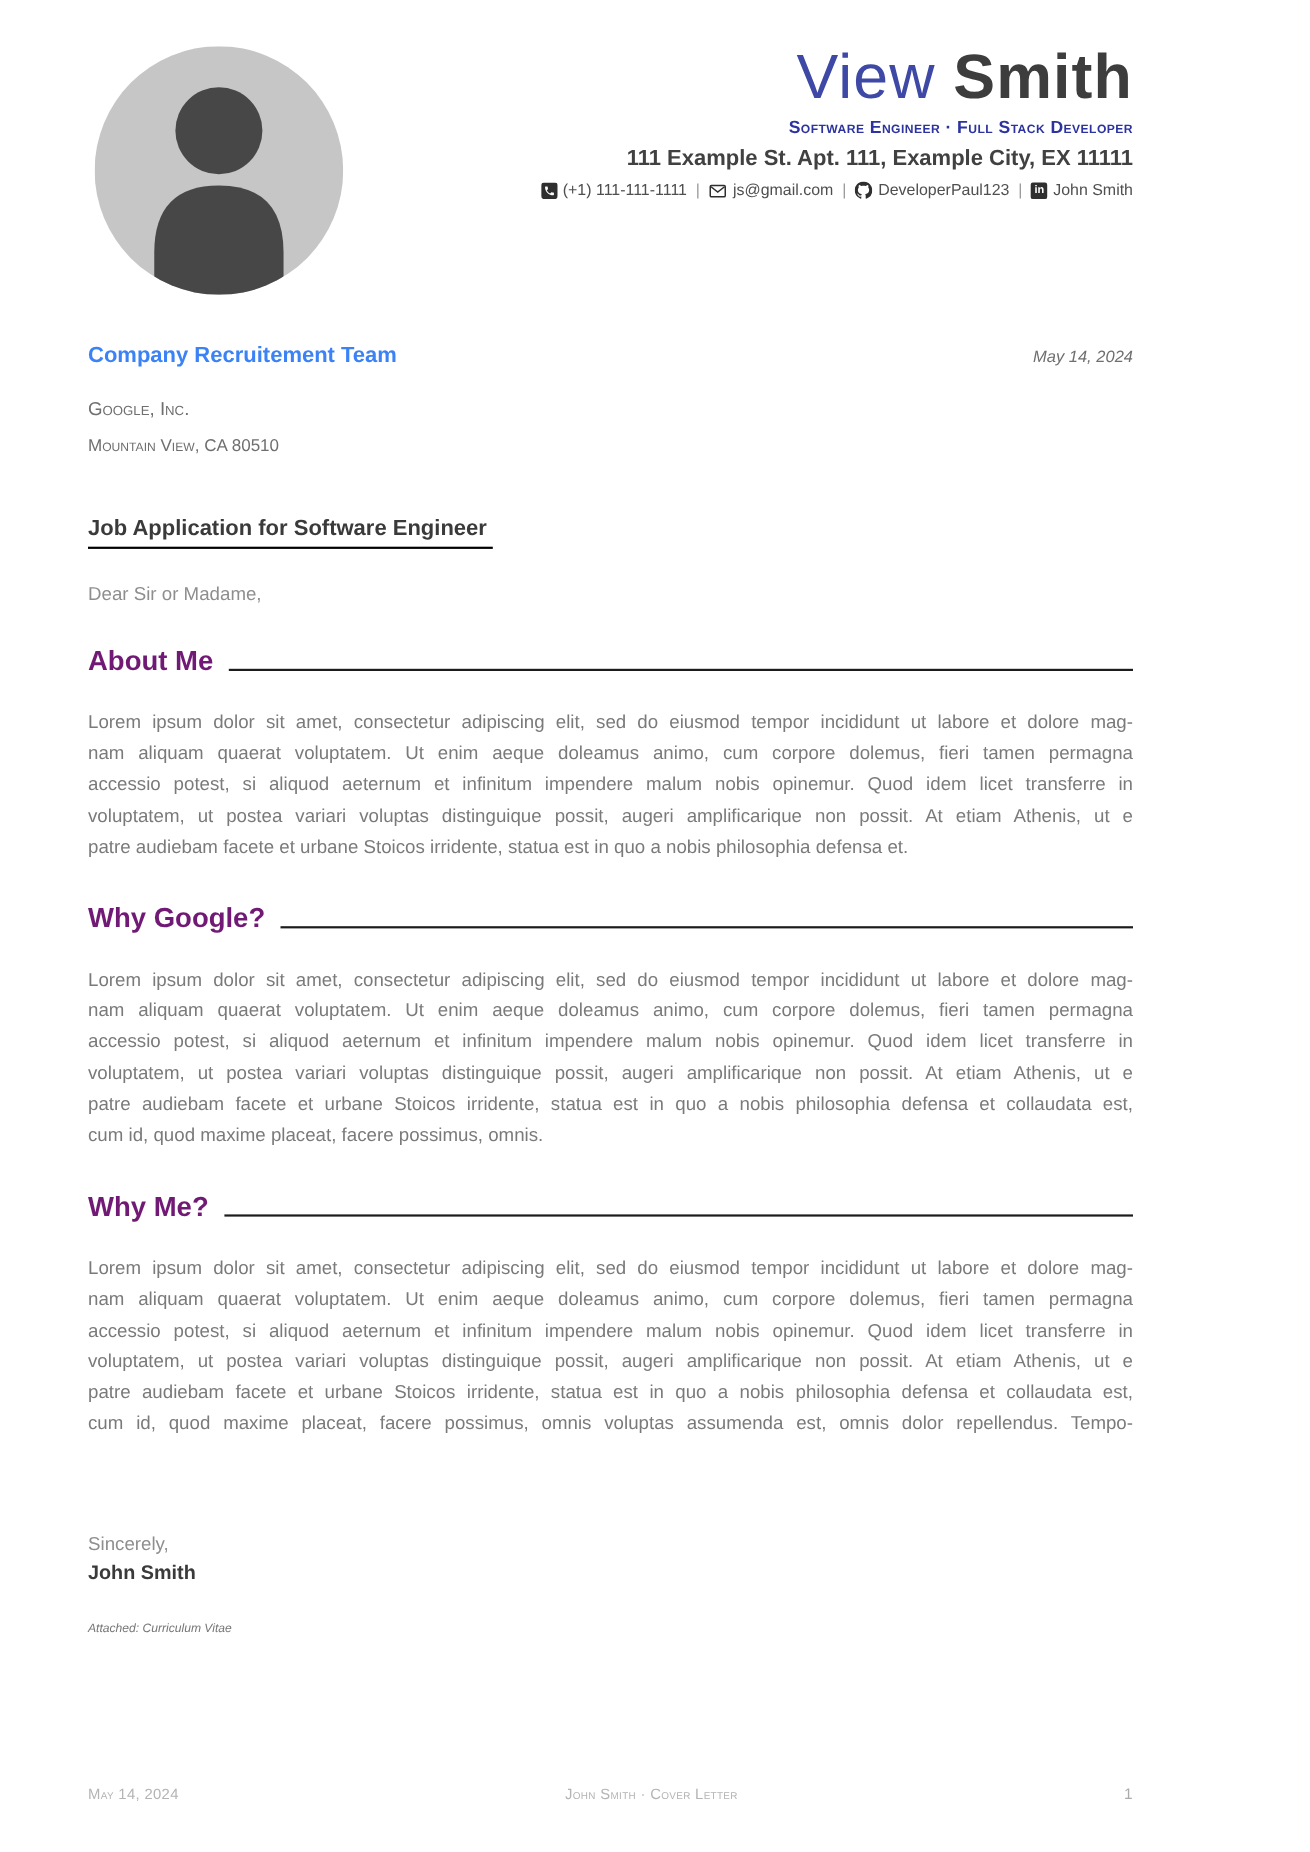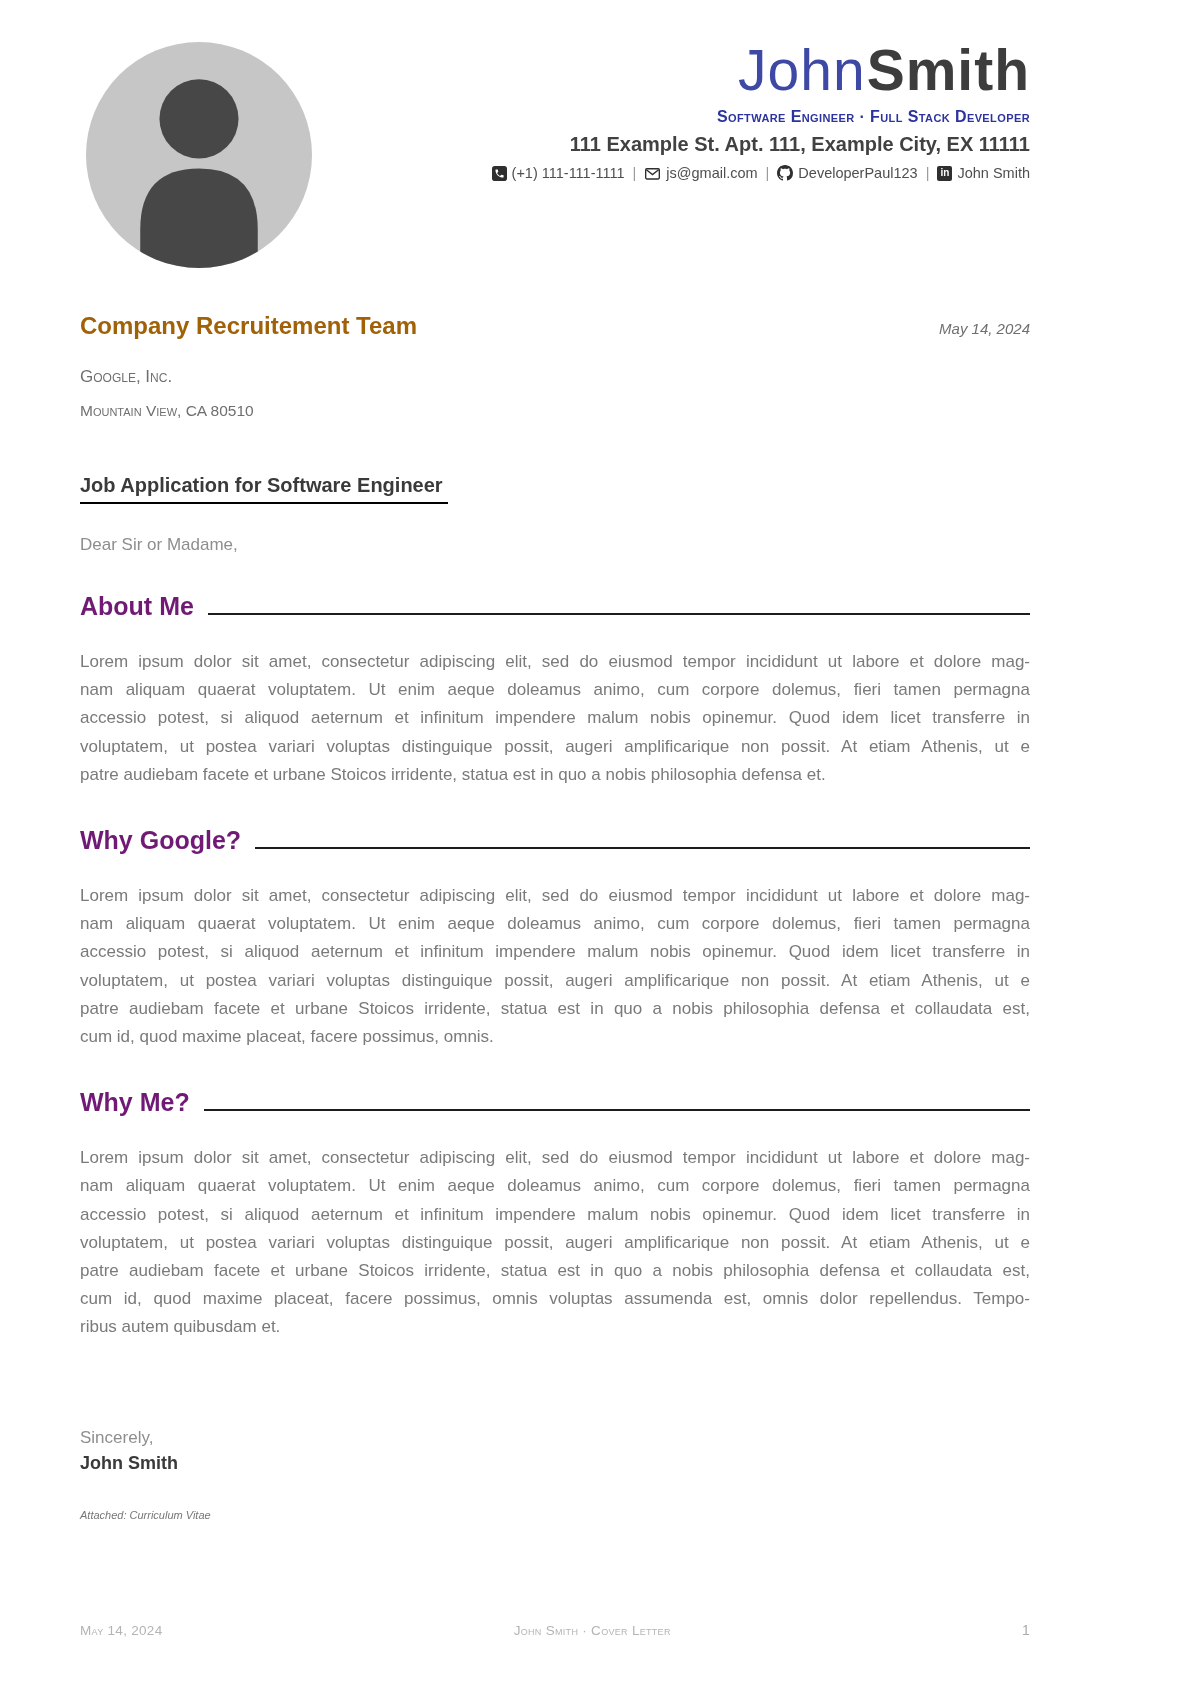--- a/index.html
+++ b/index.html
@@ -7,36 +7,36 @@
   .page {
     position:relative; width:1191px; height:1684px; background:#ffffff;
     font-family:"Liberation Sans","DejaVu Sans",sans-serif; overflow:hidden;
     margin:0 auto;
   }
   
   .avatar { position:absolute; left:86px; top:42px; width:226px; height:226px; }
   .header-right { position:absolute; left:80px; top:40px; width:950px; text-align:right; }
   .name-line { font-size:57px; line-height:60px; letter-spacing:1px; }
   .name-first { color:#3d49a5; font-weight:300; }
-  .name-last  { color:#3d3d3d; font-weight:700; margin-left:1px; }
+  .name-last  { color:#3d3d3d; font-weight:700; margin-left:16px; }
   .subtitle { margin-top:8px; font-variant:small-caps; letter-spacing:.4px;
               color:#2c339e; font-size:16px; font-weight:600; }
   .postal { margin-top:7px; color:#414141; font-size:20px; font-weight:700; }
   .contact-line { margin-top:9px; color:#4f4f4f; font-size:14.5px;
                   display:flex; justify-content:flex-end; gap:7px; }
   .contact-item { display:inline-flex; align-items:center; gap:5px; }
   .sep { color:#9a9a9a; font-weight:300; padding:0 1px; }
   .icon { display:inline-flex; align-items:center; justify-content:center; }
   .li-badge { width:15px; height:15px; border-radius:2px; background:#2f2f2f; color:#fff;
               font-size:10px; font-weight:700; display:inline-flex; align-items:center;
               justify-content:center; line-height:1; }
   
   .letter { position:absolute; left:80px; top:312px; width:950px; }
   .recipient-row { display:flex; justify-content:space-between; align-items:baseline; }
-  .recipient-name { font-size:24px; font-weight:700; color:#a16207; }
+  .recipient-name { font-size:20px; font-weight:700; color:#3b82f6; }
   .letter-date { font-size:15px; font-style:italic; color:#6f6f6f; }
   .company { margin-top:27px; font-size:17px; color:#6f6f6f; font-variant:small-caps; }
   .addr { margin-top:9px; font-size:15.5px; color:#6f6f6f; font-variant:small-caps; line-height:29px; }
   .subject-wrap { margin-top:49px; }
   .subject { display:inline-block; font-size:20px; font-weight:700; color:#3a3a3a;
              border-bottom:2px solid #000000; padding:0 5px 5px 0; }
   .salutation { margin-top:31px; font-size:17px; color:#8e8e8e; font-weight:300; }
   .section { margin-top:36px; }
   .sec-head { display:flex; align-items:flex-end; gap:14px; }
   .sec-title { font-size:25px; font-weight:700; color:#701a75; line-height:30px; }
@@ -68,21 +68,21 @@
       <circle cx="50" cy="50" r="50" fill="#c6c6c6"></circle>
       <g clip-path="url(#avc)" fill="#474747">
         <circle cx="50" cy="34" r="17.5"></circle>
         <path d="M24 101 V83 q0 -27 26 -27 q26 0 26 27 v18 Z"></path>
       </g>
     </svg>
   </div>
 
   <div class="header-right">
     <div class="name-line">
-      <span class="name-first">John</span><span class="name-last">Smith</span>
+      <span class="name-first">View</span><span class="name-last">Smith</span>
     </div>
     <div class="subtitle">Software Engineer  ·  Full Stack Developer</div>
     <div class="postal">111 Example St. Apt. 111, Example City, EX 11111</div>
     <div class="contact-line">
       <span class="contact-item">
         <span class="icon">
           <svg width="15" height="15" viewBox="0 0 24 24">
               <rect width="24" height="24" rx="4.5" fill="#2f2f2f"></rect>
               <path fill="#ffffff" transform="translate(3.4,3.4) scale(0.72)" d="M6.62 10.79c1.44 2.83 3.76 5.14 6.59 6.59l2.2-2.21c.27-.27.67-.36 1.02-.24 1.12.37 2.33.57 3.57.57.55 0 1 .45 1 1V20c0 .55-.45 1-1 1-9.39 0-17-7.61-17-17 0-.55.45-1 1-1h3.5c.55 0 1 .45 1 1 0 1.25.2 2.45.57 3.57.11.35.03.74-.25 1.02l-2.2 2.2z"></path>
             </svg>
@@ -165,21 +165,20 @@
         <span class="sec-title">Why Me?</span>
         <span class="sec-rule"></span>
       </div>
       <div class="para">
           <div class="line">Lorem ipsum dolor sit amet, consectetur adipiscing elit, sed do eiusmod tempor incididunt ut labore et dolore mag-</div>
           <div class="line">nam aliquam quaerat voluptatem. Ut enim aeque doleamus animo, cum corpore dolemus, fieri tamen permagna</div>
           <div class="line">accessio potest, si aliquod aeternum et infinitum impendere malum nobis opinemur. Quod idem licet transferre in</div>
           <div class="line">voluptatem, ut postea variari voluptas distinguique possit, augeri amplificarique non possit. At etiam Athenis, ut e</div>
           <div class="line">patre audiebam facete et urbane Stoicos irridente, statua est in quo a nobis philosophia defensa et collaudata est,</div>
           <div class="line">cum id, quod maxime placeat, facere possimus, omnis voluptas assumenda est, omnis dolor repellendus. Tempo-</div>
-          <div class="line last">ribus autem quibusdam et.</div>
         </div>
     </div>
 
     <div class="closing">Sincerely,</div>
     <div class="signature">John Smith</div>
     <div class="attachment">Attached: Curriculum Vitae</div>
   </div>
 
   <div class="footer">
     <span>May 14, 2024</span>

